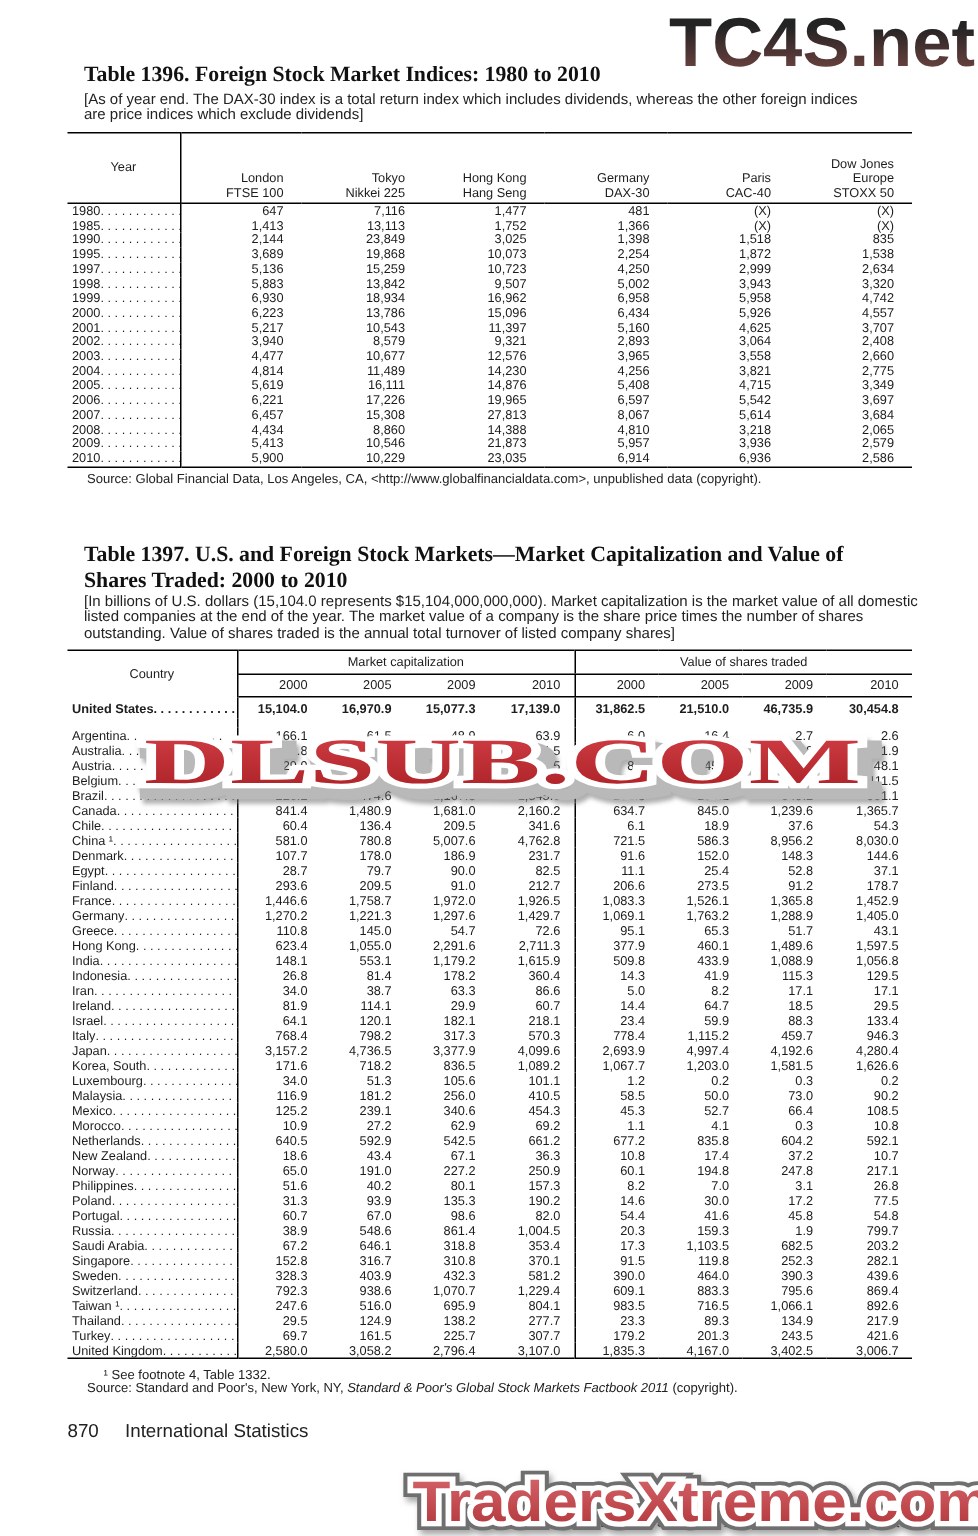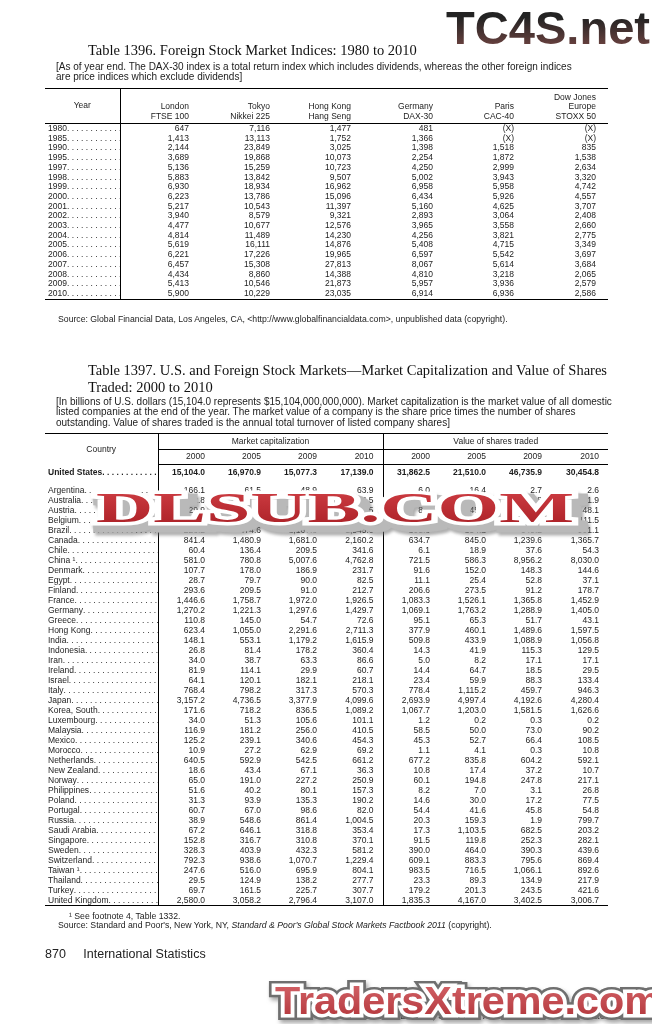--- a/index.html
+++ b/index.html
@@ -1,30 +1,30 @@
 <!DOCTYPE html>
 <html><head>
 <meta charset="utf-8">
 <style>
   html,body{margin:0;padding:0;background:#888;}
   .page{position:relative;width:652px;height:1024px;background:#ffffff;overflow:hidden;
         font-family:"Liberation Sans",sans-serif;color:#1c1c1c;}
   .abs{position:absolute;}
-  .t-title{font-family:"Liberation Serif",serif;font-weight:normal;font-size:14.5px;line-height:17px;color:#111;margin-left:32px;}
+  .t-title{font-family:"Liberation Serif",serif;font-weight:bold;font-size:14.5px;line-height:17px;color:#111;}
   .t-note{font-size:10px;line-height:10.3px;color:#222;}
   .foot{font-size:8.7px;line-height:9.5px;color:#222;}
   .foot.ind{padding-left:24px;}
   .foot.src{padding-left:13px;}
 
   table.dtable{border-collapse:collapse;table-layout:fixed;width:563px;
                border-top:1.6px solid #000;border-bottom:1.6px solid #000;font-size:8.5px;color:#1c1c1c;}
   table.dtable th{font-weight:normal;font-size:8.5px;}
 
   
-  #tbl96 th{vertical-align:bottom;text-align:right;padding:0 12px 2px 0;white-space:pre-line;
+  #tbl96 th{vertical-align:bottom;text-align:right;padding:12px 12px 2px 0;white-space:pre-line;
             border-bottom:1px solid #000;height:32px;line-height:9.5px;}
   #tbl96 th.yearcol{vertical-align:middle;text-align:center;padding:0;border-right:1px solid #000;}
   #tbl96 td{height:9.7px;line-height:9.7px;padding:0;}
   #tbl96 td.num{text-align:right;padding-right:12px;}
   #tbl96 td.lbl{border-right:1px solid #000;}
 
   
   #tbl97 th.country{vertical-align:middle;text-align:center;border-right:1px solid #000;}
   #tbl97 th.grp-h{text-align:center;border-bottom:1px solid #000;height:13px;line-height:13px;}
   #tbl97 th.yr{text-align:right;padding:0 9px 1px 0;border-bottom:1px solid #000;height:13px;line-height:13px;}

